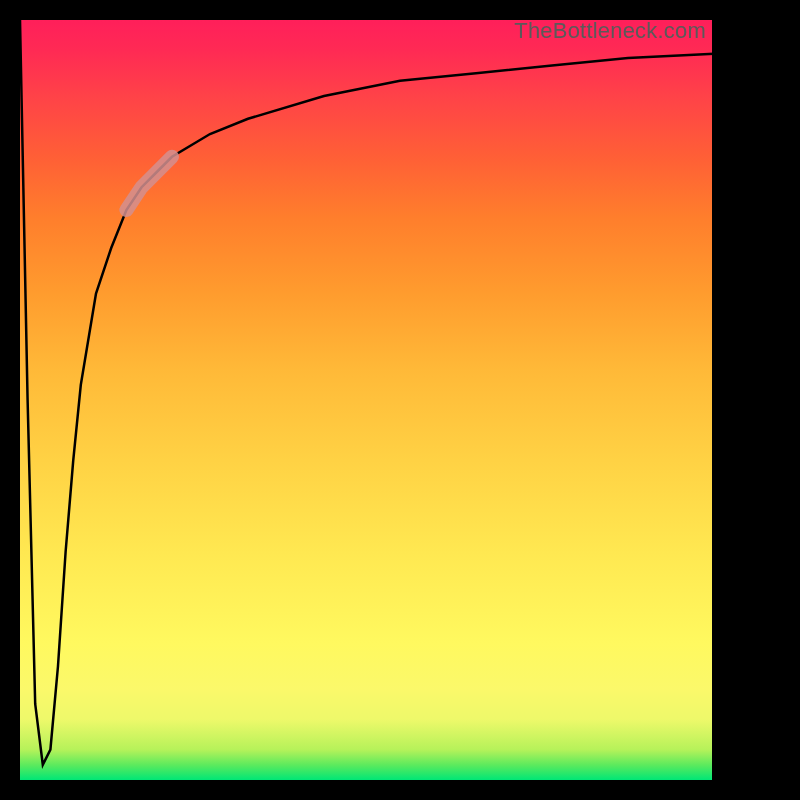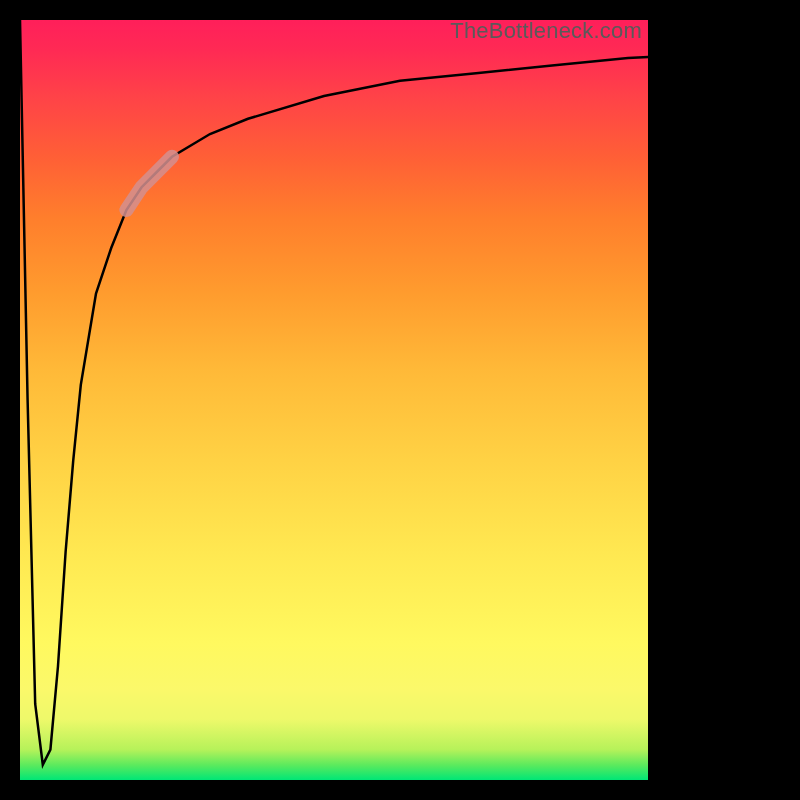--- a/index.html
+++ b/index.html
@@ -14,21 +14,21 @@
   .frame {
     position: relative;
     width: 800px;
     height: 800px;
     background: #000000;
   }
   .plot-area {
     position: absolute;
     left: 20px;
     top: 20px;
-    width: 628px;
+    width: 692px;
     height: 760px;
     
     background: linear-gradient(
       to top,
       #00e676 0%,
       #5dea5d 2%,
       #b6f25a 4%,
       #eef96a 8%,
       #fbf96a 12%,
       #fff95f 18%,

